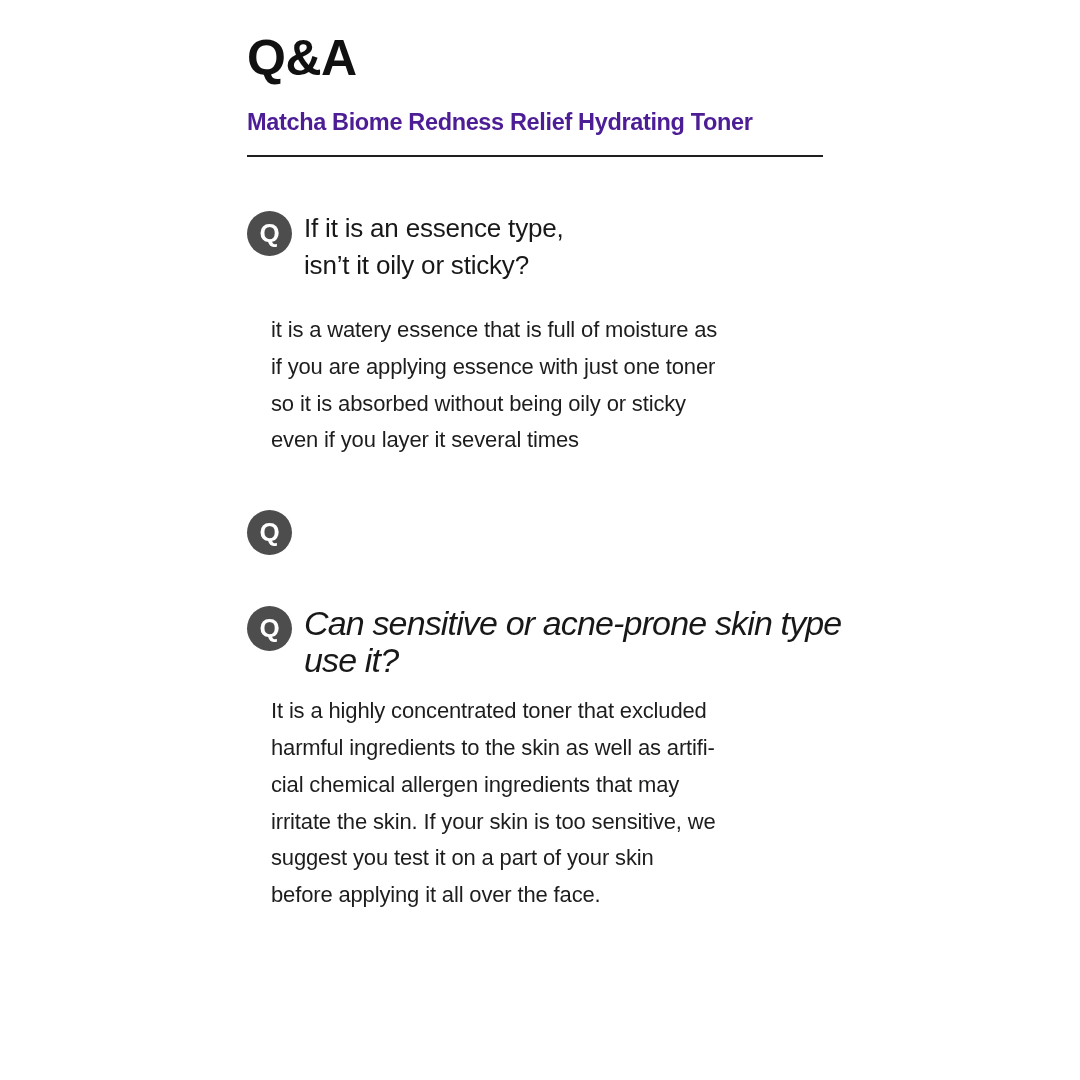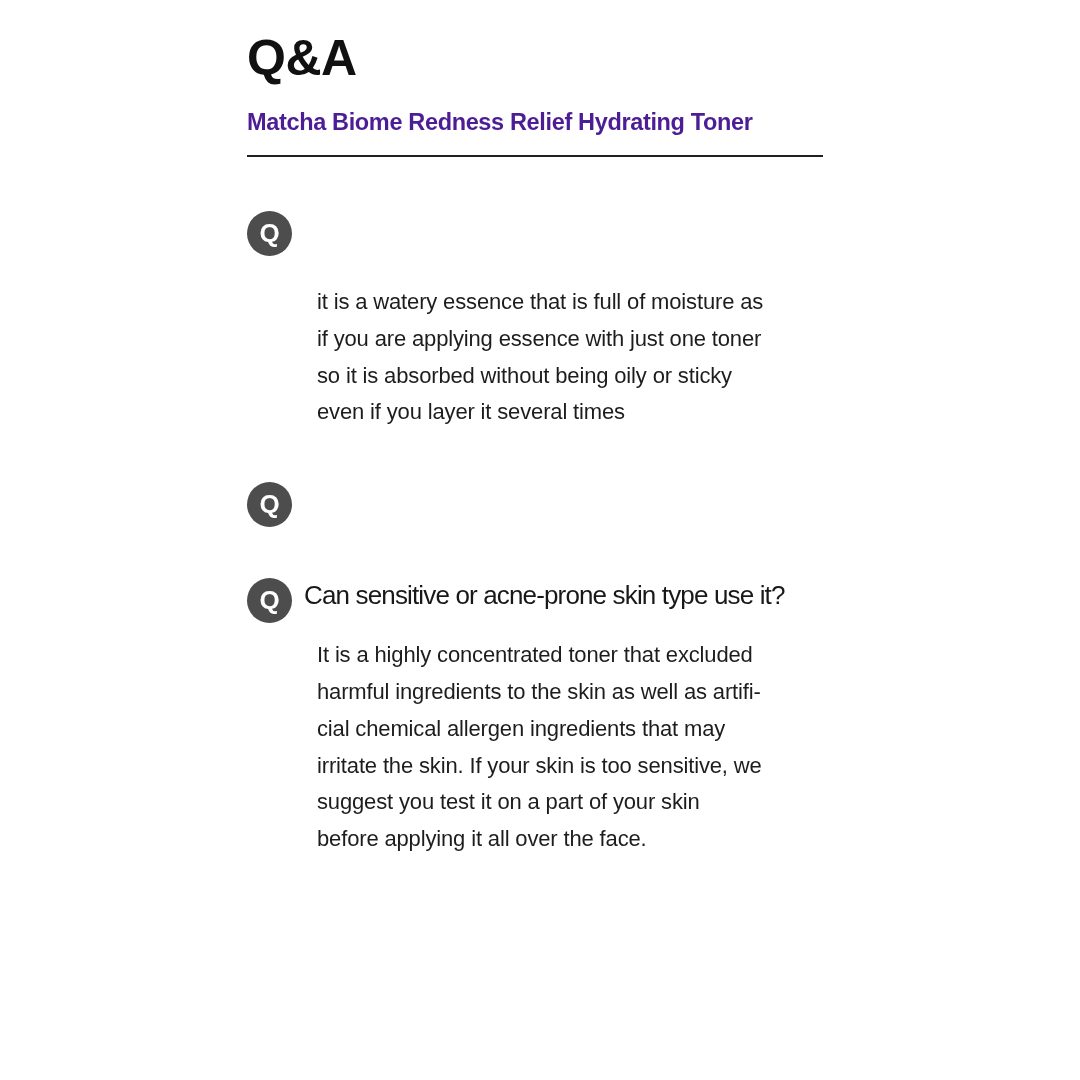--- a/index.html
+++ b/index.html
@@ -114,25 +114,26 @@
     font-weight: 500;
     color: #18181a;
     line-height: 37px;
     letter-spacing: -0.2px;
     white-space: pre-line;
     padding-top: 2px;
   }
 
   .qa-block.tight .question-text {
     letter-spacing: -0.85px;
-    font-size: 26px;
+    font-size: 34px;
+    font-style: italic;
   }
 
   .answer-text {
-    margin-left: 70px;
+    margin-left: 24px;
     margin-top: 14px;
     font-size: 22px;
     font-weight: 400;
     color: #1d1d1f;
     line-height: 36.8px;
     letter-spacing: -0.15px;
     white-space: pre-line;
   }
 
   .qa-block.gap-large .answer-text {
@@ -151,20 +152,22 @@
 
   <div class="header-rule"></div>
 
   <div class="qa-list">
 
     <div class="qa-block gap-large">
       <div class="qa-question-row">
         <div class="q-badge">
           <span class="q-glyph">Q</span>
         </div>
+        <div class="question-text">If it is an essence type,
+isn’t it oily or sticky?</div>
       </div>
       <div class="answer-text">it is a watery essence that is full of moisture as
 if you are applying essence with just one toner
 so it is absorbed without being oily or sticky
 even if you layer it several times</div>
     </div>
 
     <div class="qa-block">
       <div class="qa-question-row">
         <div class="q-badge">

